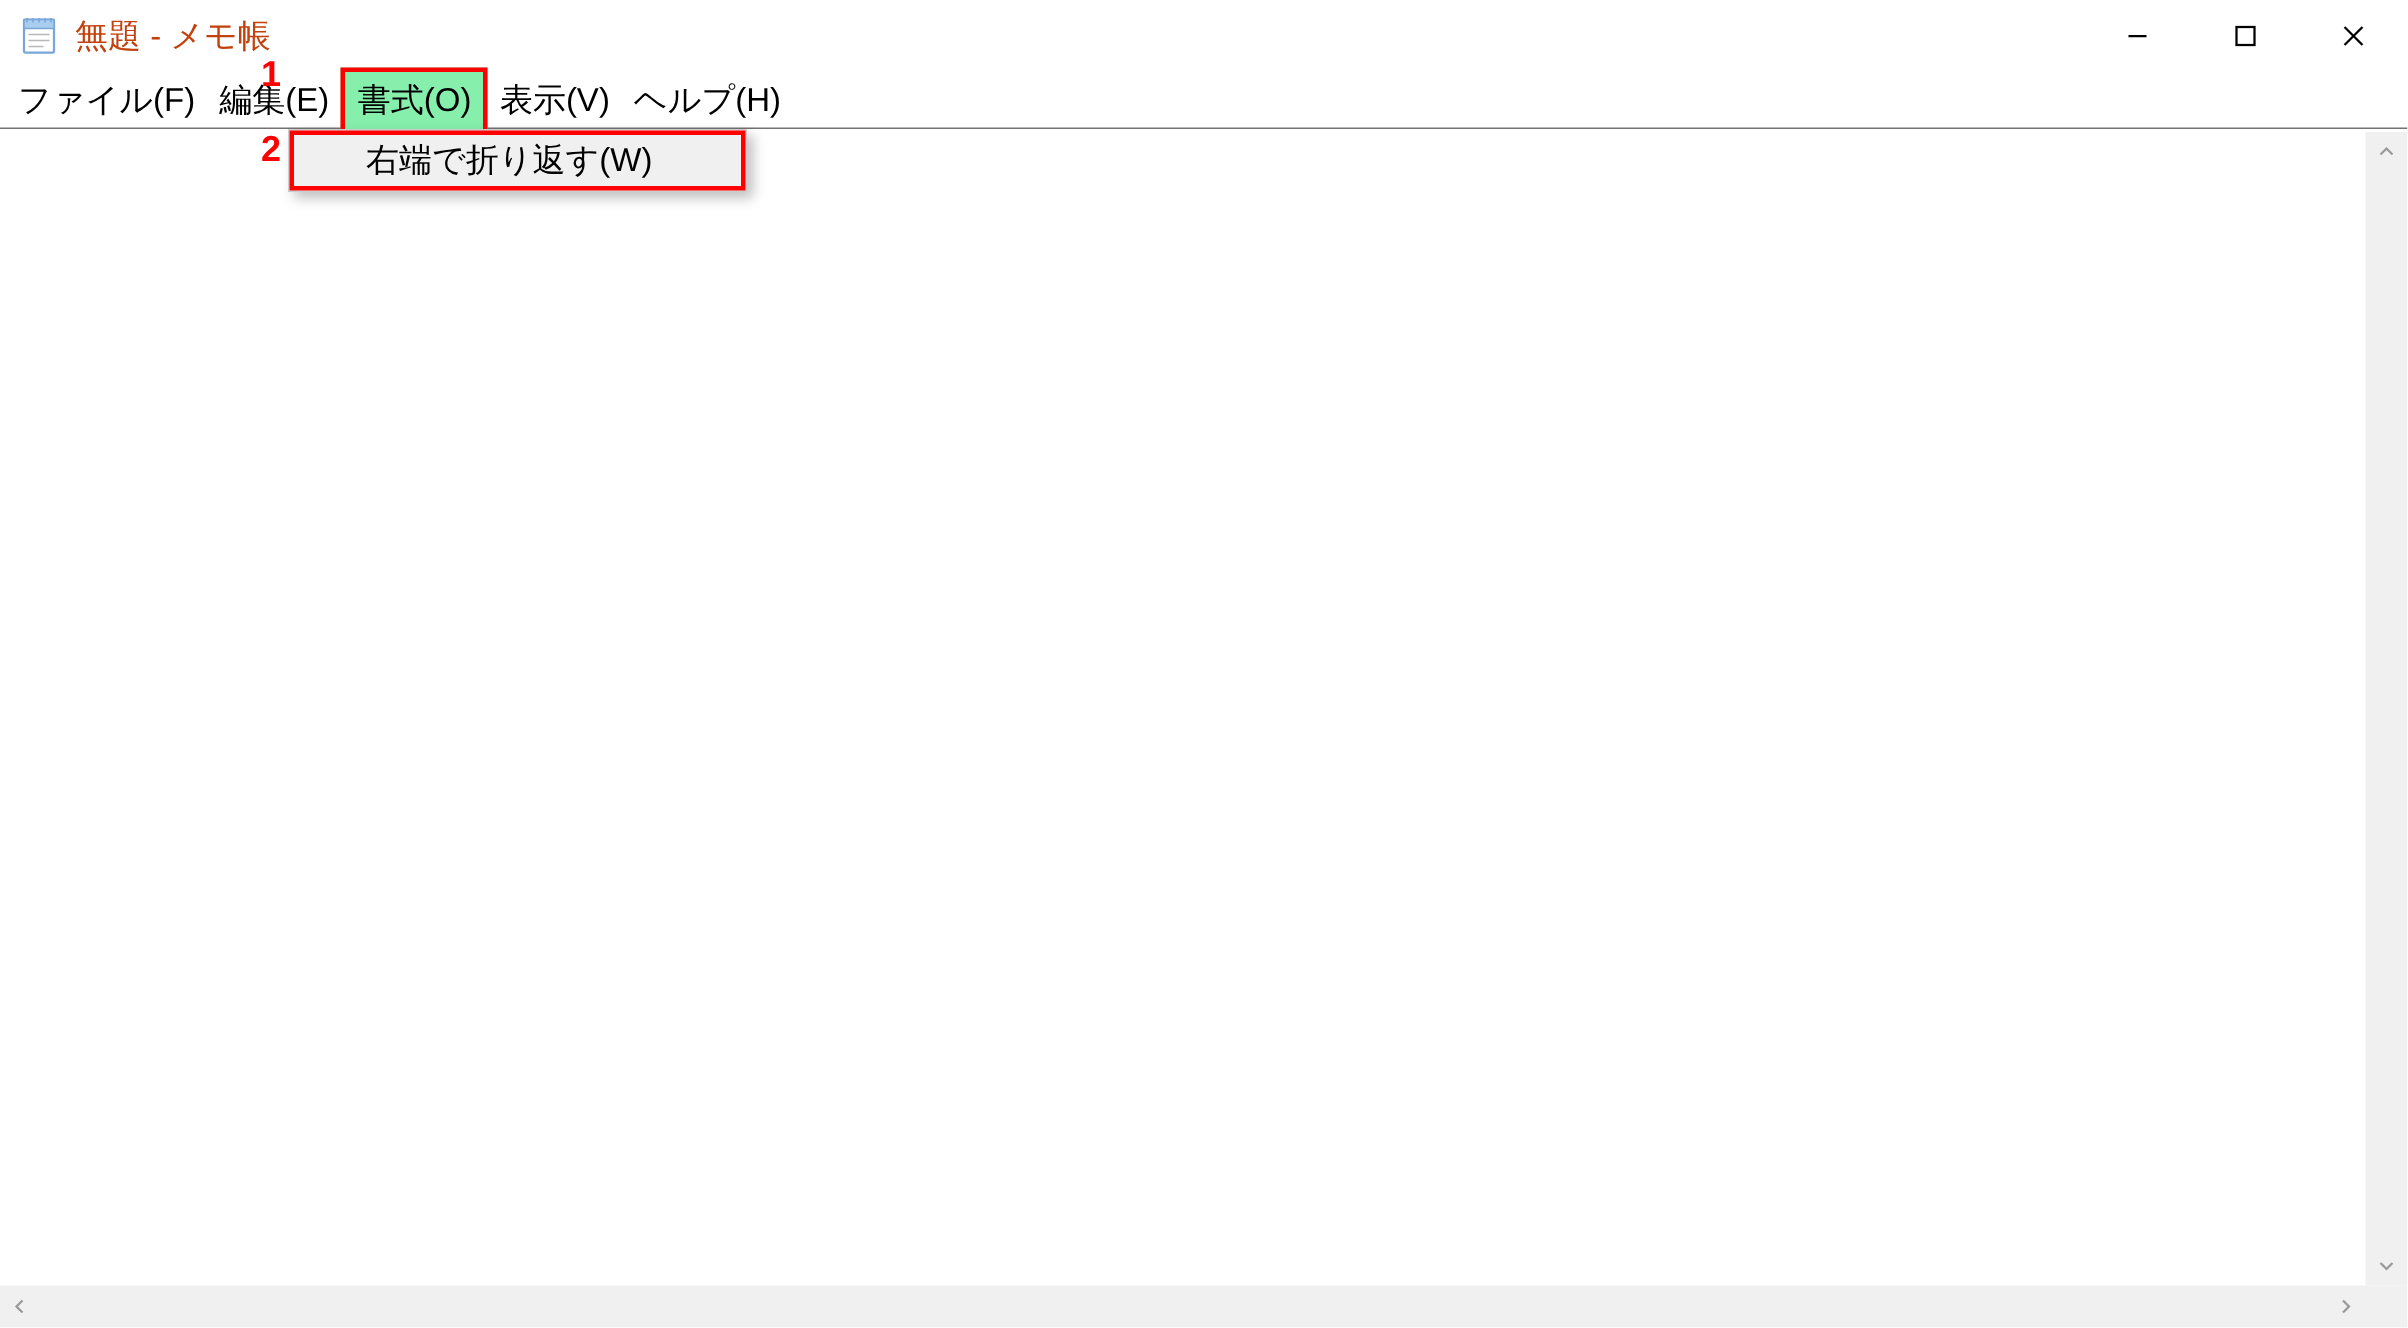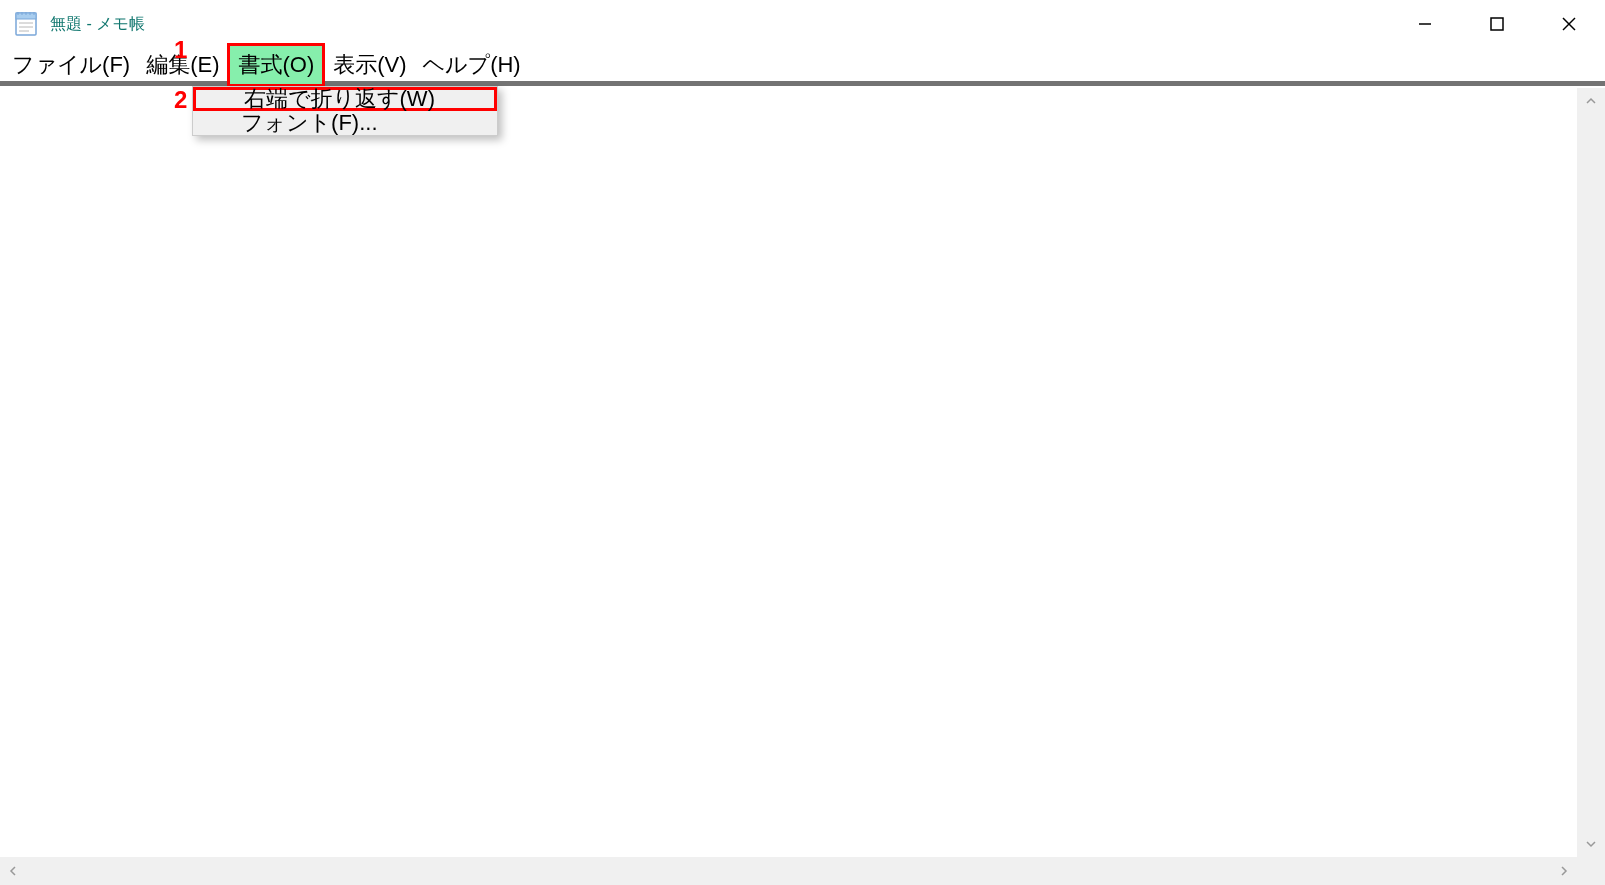--- a/index.html
+++ b/index.html
@@ -33,22 +33,22 @@
       height: 28px;
       display: flex;
       align-items: center;
       justify-content: center;
     }
     .app-icon svg {
       width: 26px;
       height: 26px;
     }
     .title-text {
-      font-size: 16px;
-      color: #0f766e;
+      font-size: 22px;
+      color: #c2410c;
     }
     .window-controls {
       display: flex;
       height: 100%;
     }
     .win-ctrl {
       width: 72px;
       height: 48px;
       display: flex;
       align-items: center;
@@ -58,21 +58,21 @@
     .win-ctrl svg {
       stroke: #000000;
       stroke-width: 1.5;
       fill: none;
     }
     .menu-bar {
       height: 38px;
       display: flex;
       align-items: center;
       padding-left: 4px;
-      border-bottom: 5px solid #737373;
+      border-bottom: 1px solid #737373;
       background: #ffffff;
     }
     .menu-item {
       padding: 4px 8px;
       font-size: 22px;
       color: #000000;
       cursor: default;
     }
     .menu-item.active {
       background: #86efac;
@@ -85,21 +85,21 @@
       position: absolute;
       left: 192px;
       top: 86px;
       width: 306px;
       background: #f0f0f0;
       border: 1px solid #cccccc;
       box-shadow: 4px 4px 8px rgba(0,0,0,0.25);
       z-index: 10;
     }
     .dropdown-item {
-      height: 24px;
+      height: 40px;
       display: flex;
       align-items: center;
       padding-left: 48px;
       font-size: 22px;
       color: #000000;
       cursor: default;
     }
     .dropdown-item.hl2 {
       border: 3px solid #ff0000;
     }
@@ -205,21 +205,20 @@
   <div class="menu-item">編集(E)</div>
   <div class="menu-item active hl1">書式(O)</div>
   <div class="menu-item">表示(V)</div>
   <div class="menu-item">ヘルプ(H)</div>
 </div>
 
 <div class="text-area"></div>
 
 <div class="dropdown">
   <div class="dropdown-item hl2">右端で折り返す(W)</div>
-  <div class="dropdown-item">フォント(F)...</div>
 </div>
 
 <div class="annotation annot-1">1</div>
 <div class="annotation annot-2">2</div>
 
 <div class="vscroll">
   <div class="scroll-arrow">
     <svg width="12" height="12" viewBox="0 0 12 12">
         <path d="M2 8 L6 4 L10 8" fill="none" stroke="#999" stroke-width="1.5"></path>
       </svg>

